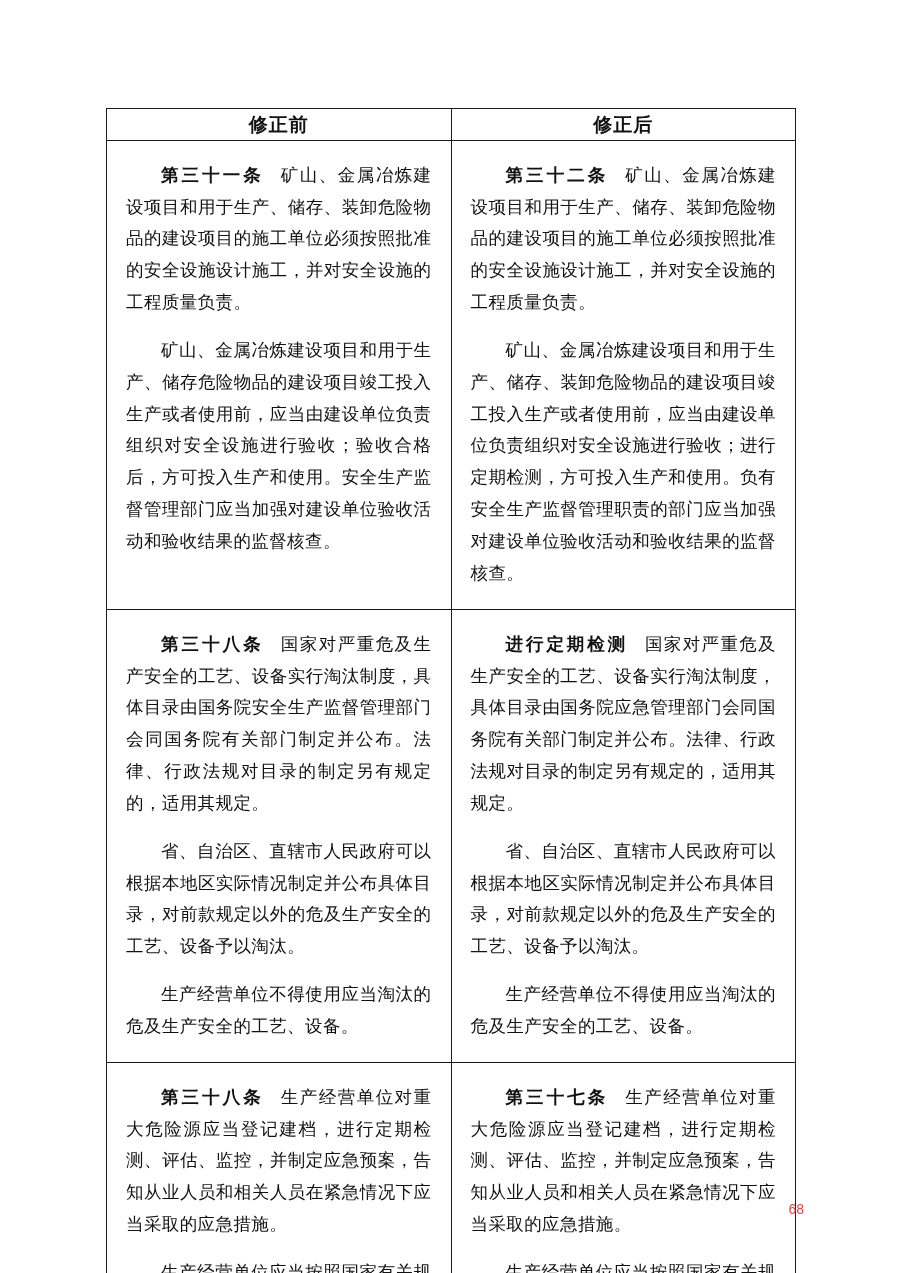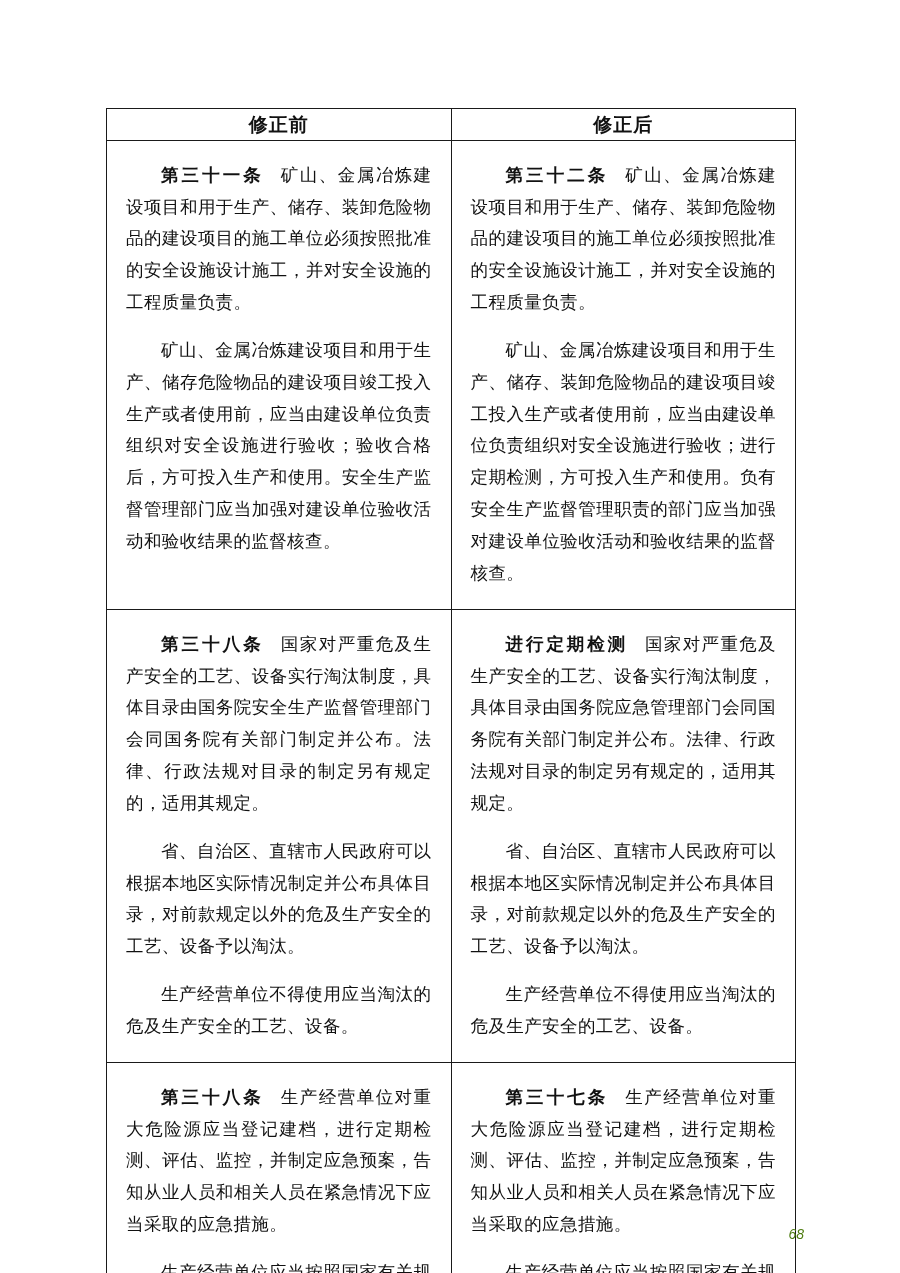--- a/index.html
+++ b/index.html
@@ -65,25 +65,24 @@
   .gap {
     display: inline-block;
     width: 0.9em;
   }
   b.em {
     font-weight: normal;
   }
   .page-num {
     position: absolute;
     right: 96px;
-    bottom: 31px;
+    bottom: 56px;
     font-size: 14px;
-    color: #4d7c0f;
+    color: #ef4444;
     font-family: "Liberation Sans", sans-serif;
-    font-style: italic;
   }
 </style>
 </head>
 <body>
 
 <div class="page">
 
   <table class="doc-table">
     <colgroup>
       <col style="width:50%">

